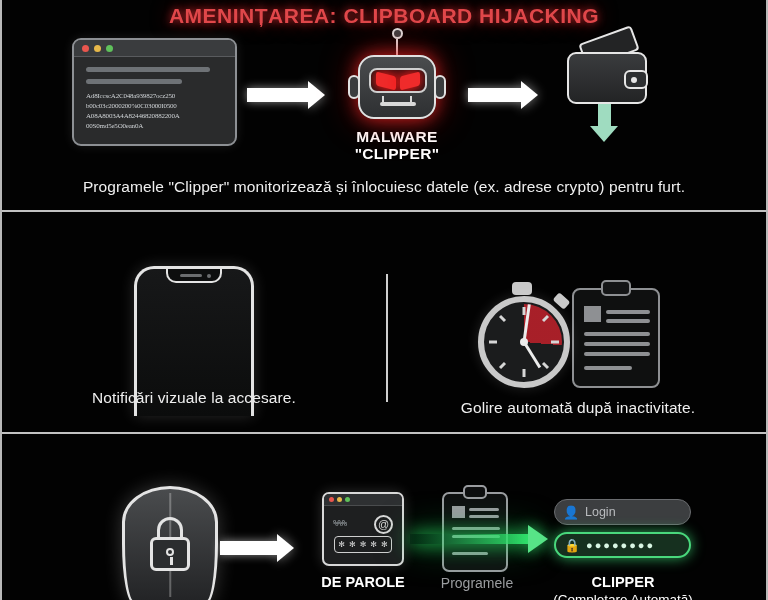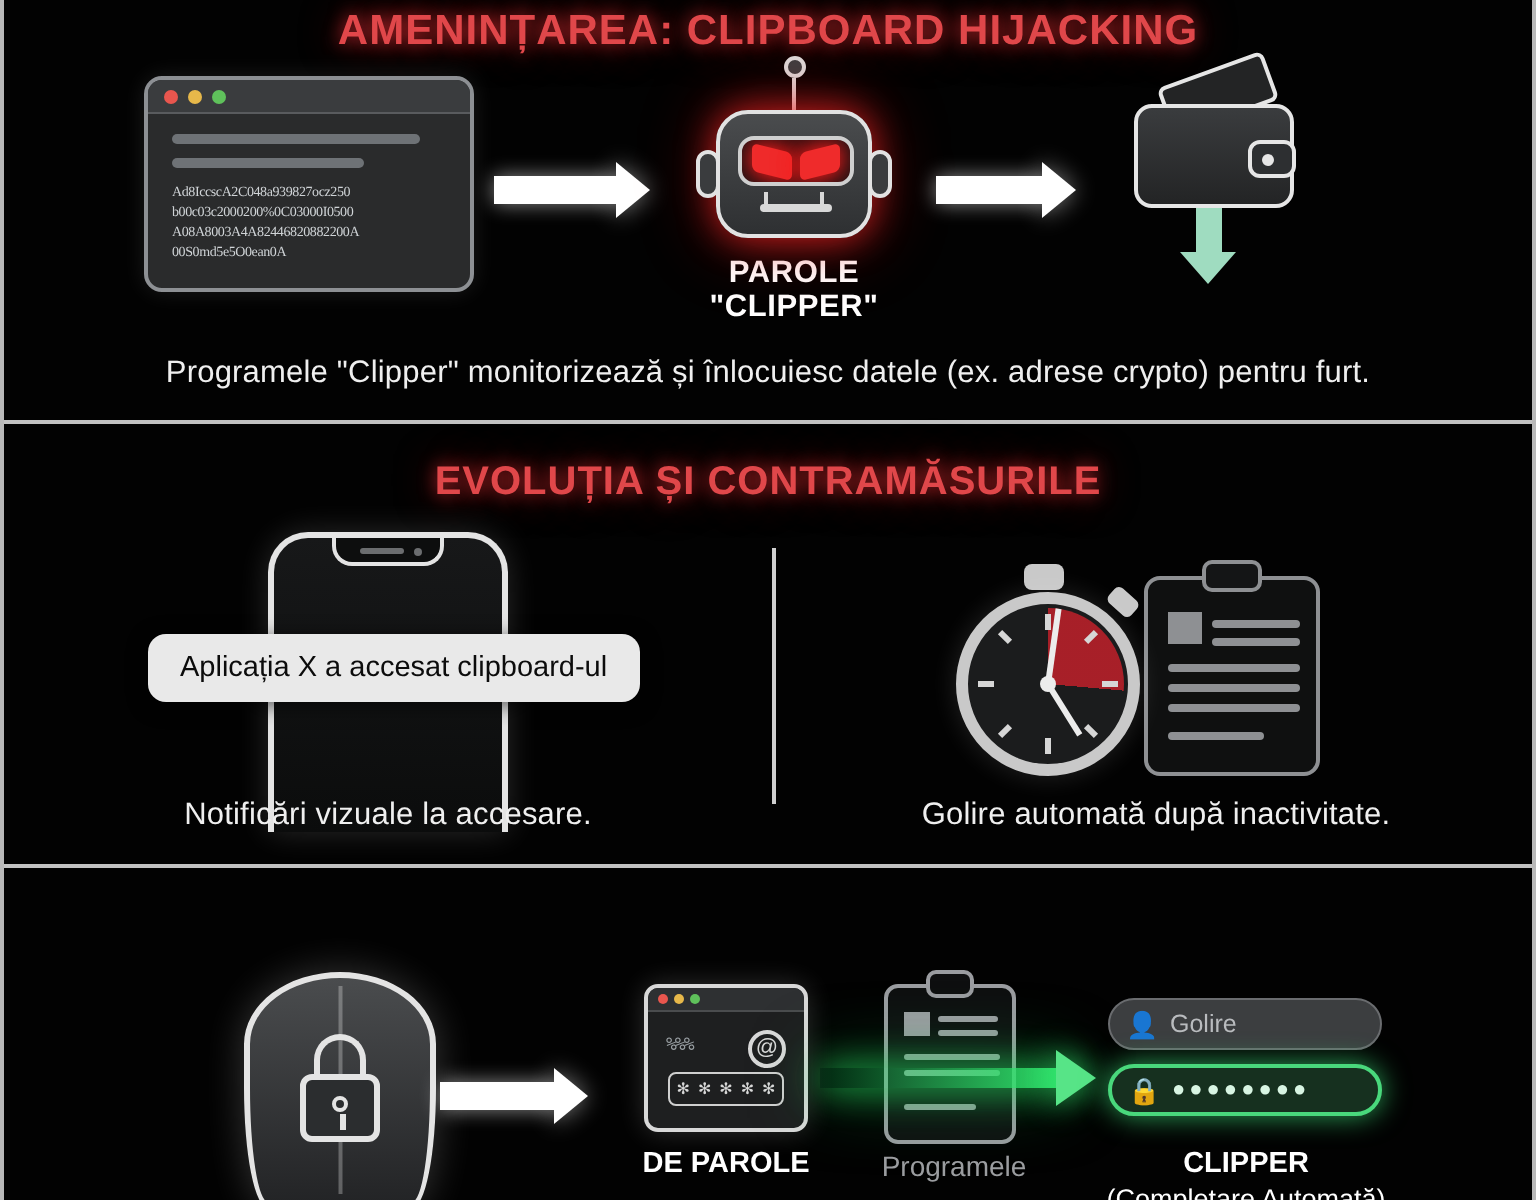--- a/index.html
+++ b/index.html
@@ -349,52 +349,50 @@
           <div class="ear r"></div>
           <div class="visor">
             <div class="eye l"></div>
             <div class="eye r"></div>
           </div>
           <div class="fang l"></div>
           <div class="fang r"></div>
           <div class="mouth"></div>
         </div>
         <div class="robot-label">
-          <div>PAROLE</div>
+          <div>MALWARE</div>
           <div>"CLIPPER"</div>
         </div>
       </div>
 
       <div class="arrow-white arrow2"></div>
 
       <div class="wallet-wrap">
         <div class="wallet-card"></div>
         <div class="wallet-body">
           <div class="wallet-clasp"></div>
         </div>
         <div class="green-arrow"></div>
       </div>
     </div>
 
 
     <div class="caption" style="top:178px;">Programele "Clipper" monitorizează și înlocuiesc datele (ex. adrese crypto) pentru furt.</div>
   </div>
 
   <div class="section sec-evo">
-    <div class="sec-title">EVOLUȚIA ȘI CONTRAMĂSURILE</div>
 
     <div class="mid-divider"></div>
 
     <div class="phone">
       <div class="notch">
         <span class="speaker"></span>
         <span class="cam"></span>
       </div>
     </div>
-    <div class="notif">Aplicația X a accesat clipboard-ul</div>
 
     <div class="stopwatch-group">
       <div class="clipboard-ghost">
         <span class="cb-clip"></span>
         <span class="cb-box"></span>
         <span class="cb-line" style="top:20px; width:44px; left:32px;"></span>
         <span class="cb-line" style="top:29px; width:44px; left:32px;"></span>
         <span class="cb-line" style="top:42px; width:66px;"></span>
         <span class="cb-line" style="top:52px; width:66px;"></span>
         <span class="cb-line" style="top:62px; width:66px;"></span>
@@ -411,21 +409,21 @@
         <span class="tick" style="left:15px; top:15px; width:7px; height:3px; transform:rotate(45deg);"></span>
         <span class="tick" style="right:15px; top:15px; width:7px; height:3px; transform:rotate(-45deg);"></span>
         <span class="tick" style="left:15px; bottom:15px; width:7px; height:3px; transform:rotate(-45deg);"></span>
         <span class="tick" style="right:15px; bottom:15px; width:7px; height:3px; transform:rotate(45deg);"></span>
         <div class="sw-hand"></div>
         <div class="sw-hand2"></div>
         <div class="sw-pin"></div>
       </div>
     </div>
 
-    <div class="caption" style="top:187px; left:0; width:384px;">Notificări vizuale la accesare.</div>
+    <div class="caption" style="top:177px; left:0; width:384px;">Notificări vizuale la accesare.</div>
     <div class="caption" style="top:187px; left:384px; width:384px;">Golire automată după inactivitate.</div>
   </div>
 
   <div class="section sec-alt">
 
     <div class="shield">
       <span class="lock-shackle"></span>
       <span class="lock-body">
         <span class="lock-key"></span>
       </span>
@@ -457,21 +455,21 @@
       <span class="cb2-line" style="top:21px; left:25px; width:30px;"></span>
       <span class="cb2-line" style="top:33px; width:48px;"></span>
       <span class="cb2-line" style="top:41px; width:48px;"></span>
       <span class="cb2-line" style="top:58px; width:36px;"></span>
     </div>
 
     <div class="green-beam"></div>
 
     <div class="field login">
       <span class="user-ico">👤</span>
-      <span class="field-text">Golire</span>
+      <span class="field-text">Login</span>
     </div>
     <div class="field pw">
       <span class="lock-ico">🔒</span>
       <span class="dots-row">●●●●●●●●</span>
     </div>
 
     <div class="bot-label" style="left:300px; top:140px; width:122px;">
       <div>DE PAROLE</div>
     </div>
     <div class="bot-label muted" style="left:420px; top:141px; width:110px;">Programele</div>

